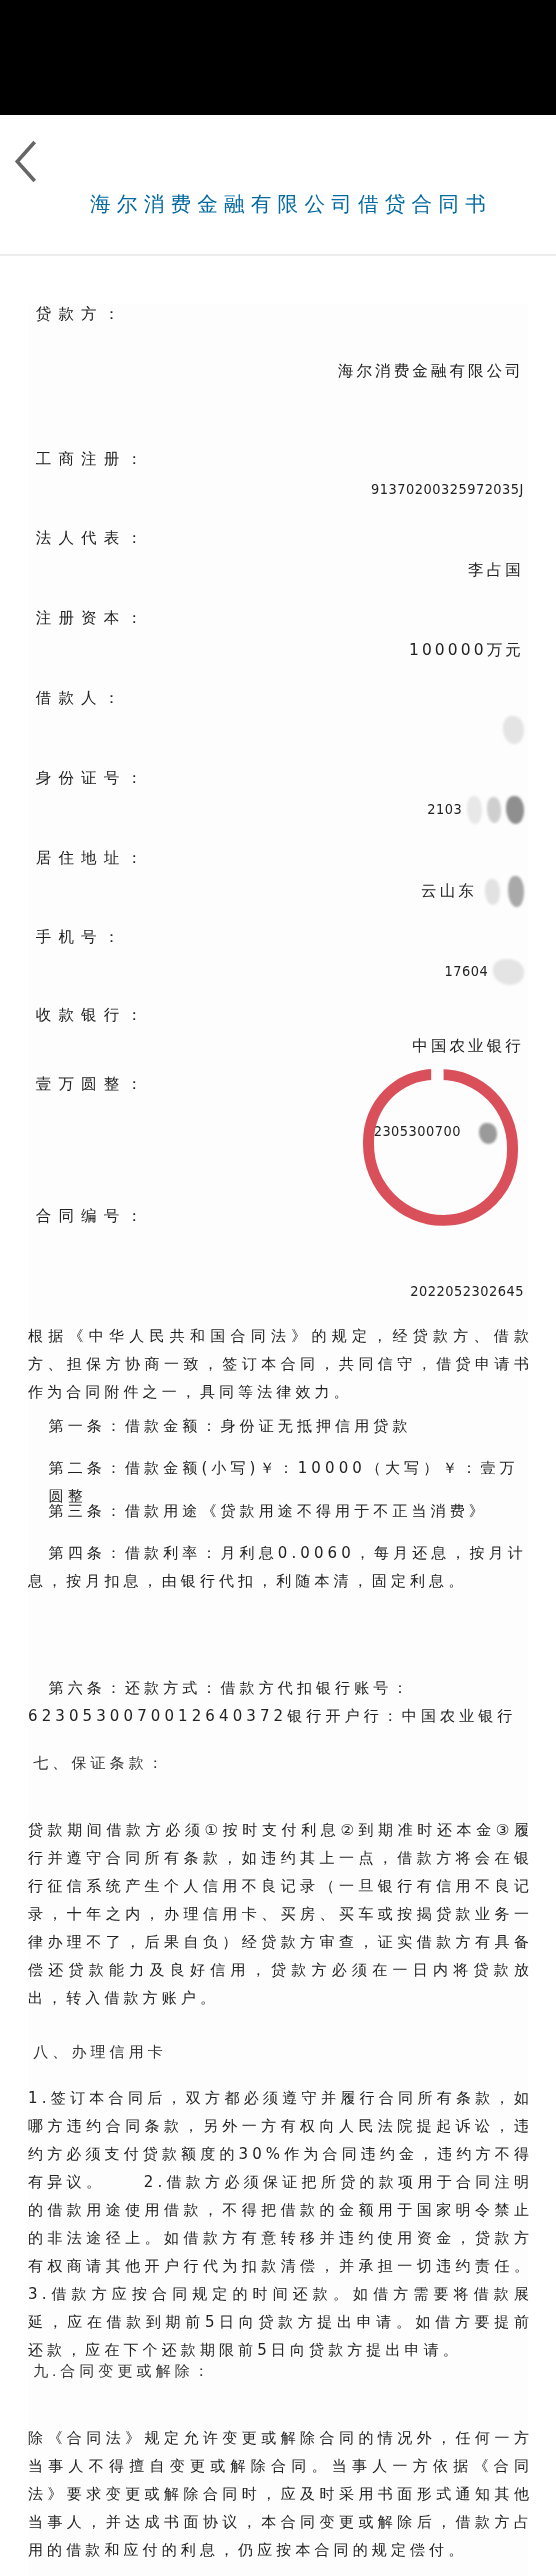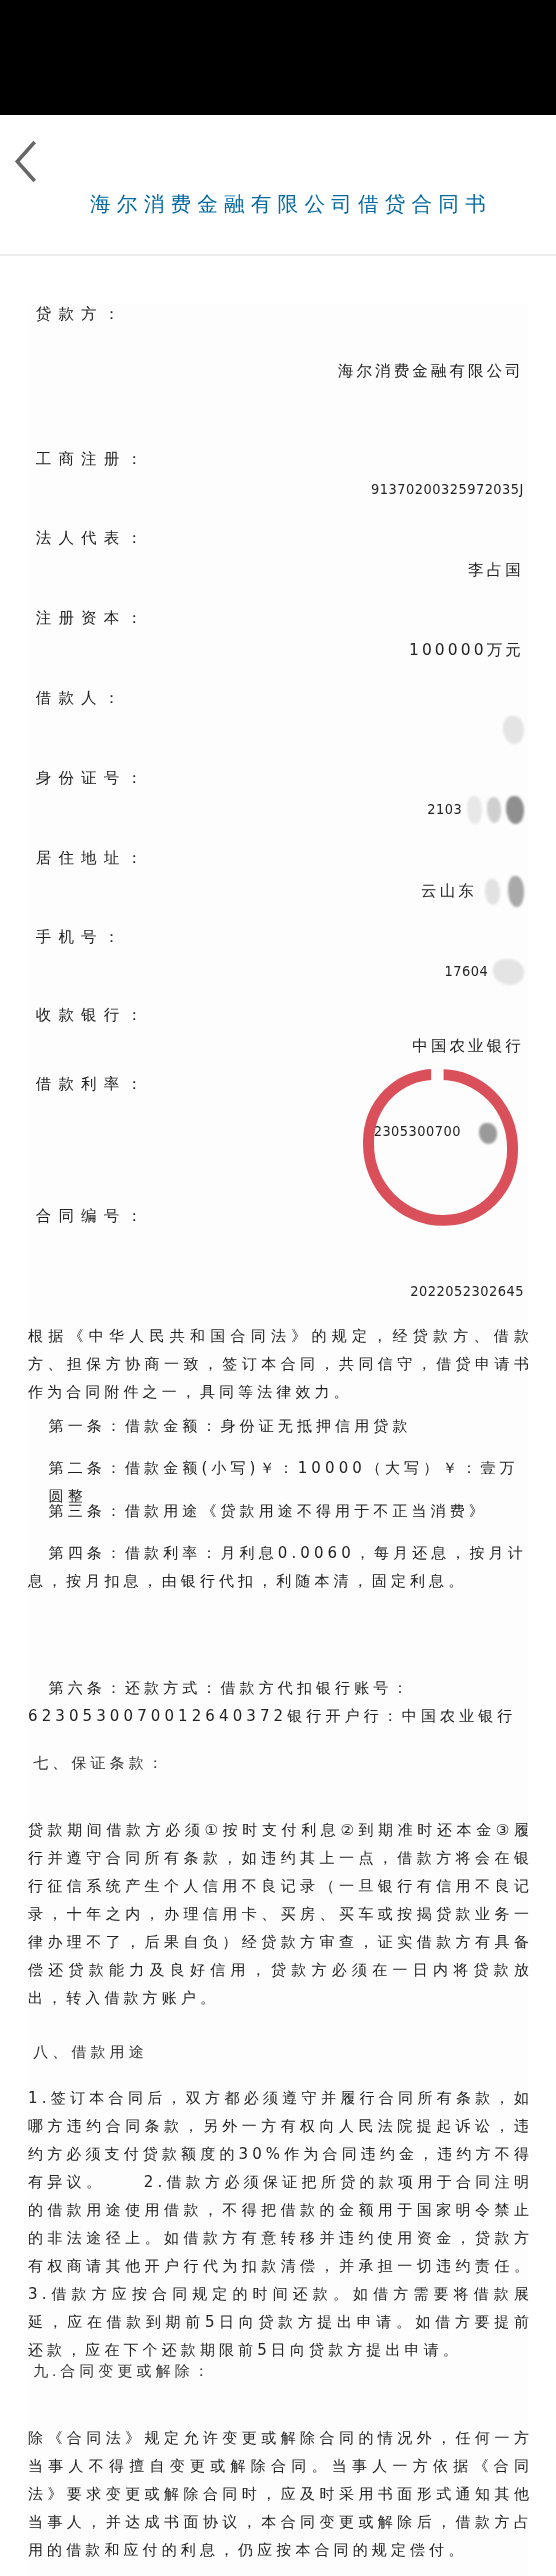--- a/index.html
+++ b/index.html
@@ -102,21 +102,21 @@
       <span class="redact" style="width:31px;height:26px;background:#e4e4e4;"></span>
     </div>
   </div>
 
   <div class="field" style="top:701px">
     <div class="field-label" style="top:0">收款银行：</div>
     <div class="field-value" style="top:31px">中国农业银行</div>
   </div>
 
   <div class="field" style="top:770px">
-    <div class="field-label" style="top:0">借款利率：</div>
+    <div class="field-label" style="top:0">壹万圆整：</div>
     <div class="field-value num" style="top:49px; right:67px">
       <span>62305300700</span>
     </div>
     <span class="redact" style="position:absolute; right:31px; top:49px; width:18px;height:20.6px;background:#9a9a9a;"></span>
 
     <div style="position:absolute; left:335px; top:-5.2px; width:155px; height:157px; border:11.3px solid #d9505a; border-radius:46% 50% 48% 52%; clip-path: polygon(0 0, 44% 0, 44% 12%, 52% 12%, 52% 0, 100% 0, 100% 100%, 0 100%);"></div>
   </div>
 
   <div class="field" style="top:902px">
     <div class="field-label" style="top:0">合同编号：</div>
@@ -127,20 +127,20 @@
 
   <div class="clause" style="top:1108px">第一条：借款金额：身份证无抵押信用贷款</div>
   <div class="clause" style="top:1150px">第二条：借款金额(小写)￥：10000（大写）￥：壹万圆整</div>
   <div class="clause" style="top:1193px">第三条：借款用途《贷款用途不得用于不正当消费》</div>
   <div class="clause wrap" style="top:1235px">第四条：借款利率：月利息0.0060，每月还息，按月计息，按月扣息，由银行代扣，利随本清，固定利息。</div>
   <div class="clause wrap" style="top:1370px">第六条：还款方式：借款方代扣银行账号：6230530070012640372银行开户行：中国农业银行</div>
 
   <div class="section-title" style="top:1450px">七、保证条款：</div>
   <div class="para" style="top:1512px">贷款期间借款方必须①按时支付利息②到期准时还本金③履行并遵守合同所有条款，如违约其上一点，借款方将会在银行征信系统产生个人信用不良记录（一旦银行有信用不良记录，十年之内，办理信用卡、买房、买车或按揭贷款业务一律办理不了，后果自负）经贷款方审查，证实借款方有具备偿还贷款能力及良好信用，贷款方必须在一日内将贷款放出，转入借款方账户。</div>
 
-  <div class="section-title" style="top:1739px">八、借款用途</div>
+  <div class="section-title" style="top:1739px">八、办理信用卡</div>
   <div class="para" style="top:1780px">1.签订本合同后，双方都必须遵守并履行合同所有条款，如哪方违约合同条款，另外一方有权向人民法院提起诉讼，违约方必须支付贷款额度的30%作为合同违约金，违约方不得有异议。　　2.借款方必须保证把所贷的款项用于合同注明的借款用途使用借款，不得把借款的金额用于国家明令禁止的非法途径上。如借款方有意转移并违约使用资金，贷款方有权商请其他开户行代为扣款清偿，并承担一切违约责任。　　3.借款方应按合同规定的时间还款。如借方需要将借款展延，应在借款到期前5日向贷款方提出申请。如借方要提前还款，应在下个还款期限前5日向贷款方提出申请。</div>
 
   <div class="section-title" style="top:2058px">九.合同变更或解除：</div>
   <div class="para" style="top:2120px">除《合同法》规定允许变更或解除合同的情况外，任何一方当事人不得擅自变更或解除合同。当事人一方依据《合同法》要求变更或解除合同时，应及时采用书面形式通知其他当事人，并达成书面协议，本合同变更或解除后，借款方占用的借款和应付的利息，仍应按本合同的规定偿付。</div>
 
 </div>
 
 
 </body></html>

